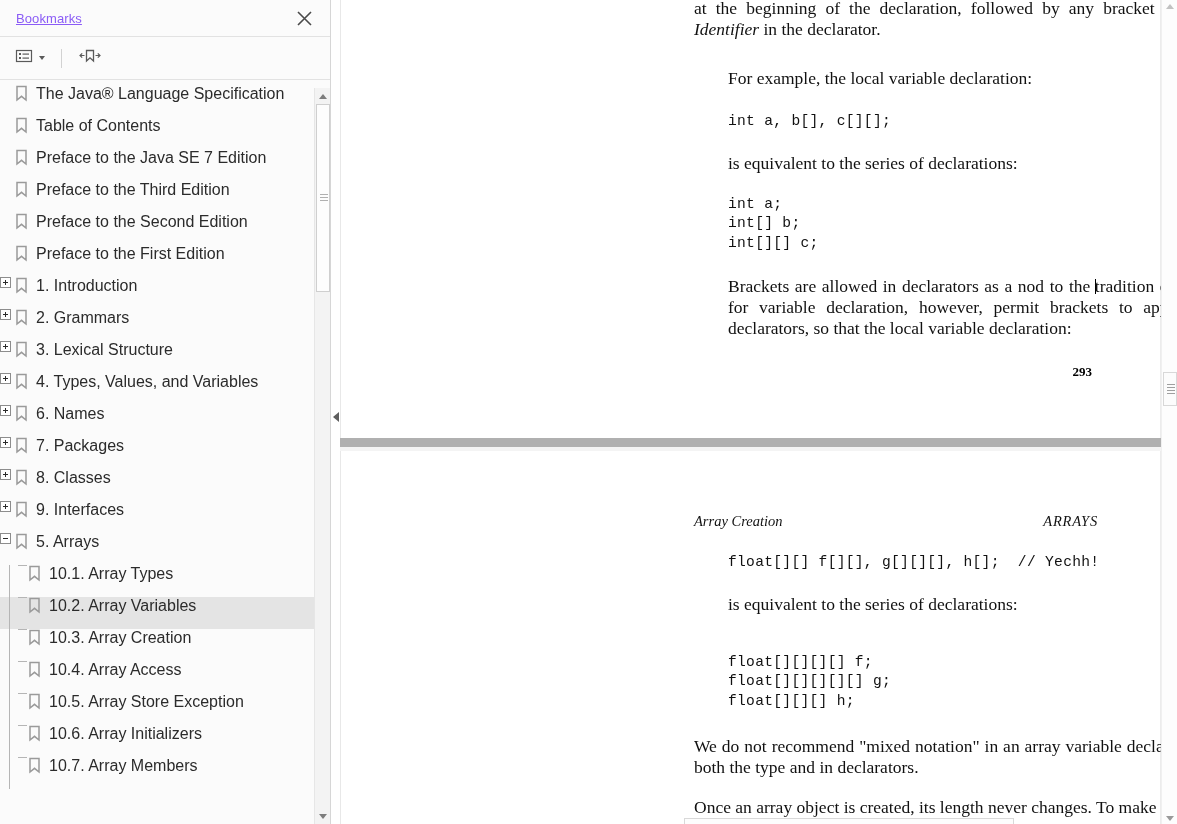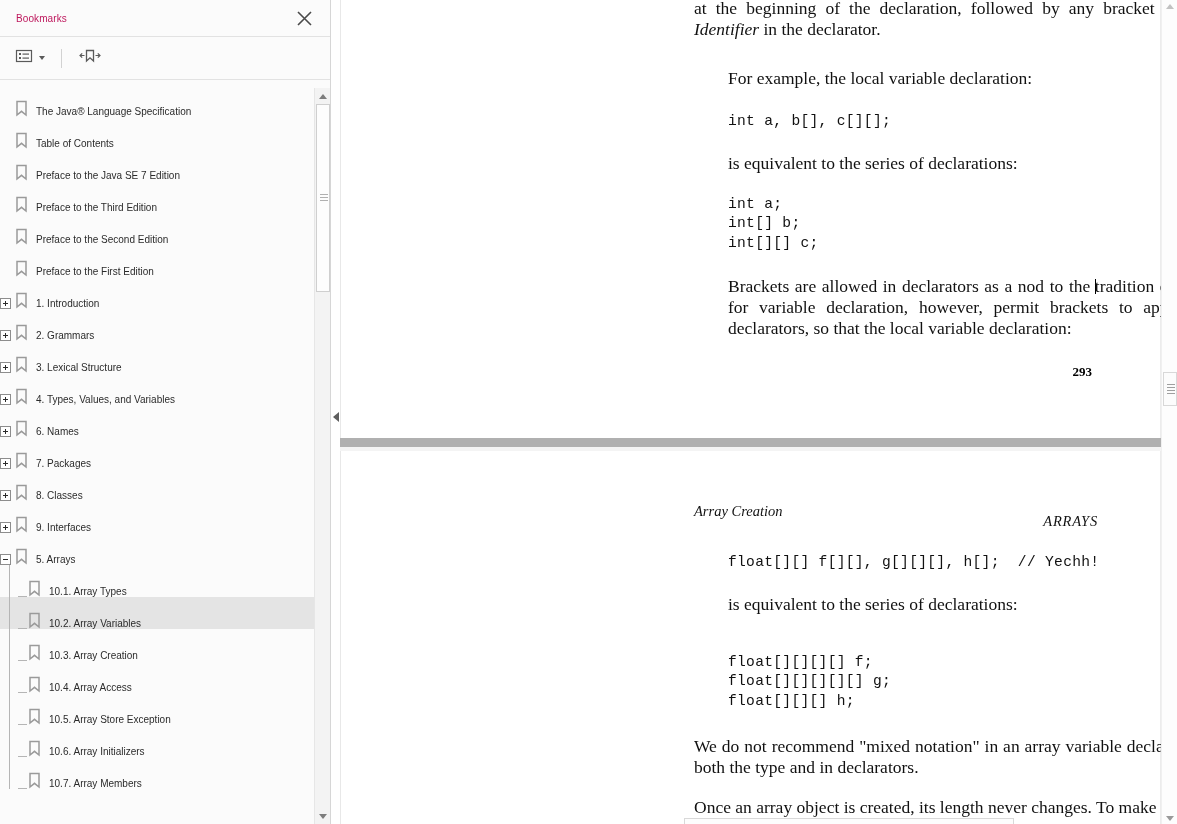--- a/index.html
+++ b/index.html
@@ -22,22 +22,23 @@
     flex: none;
   }
   .bm-header {
     height: 37px; flex: none;
     display: flex; align-items: center;
     padding: 0 14px 0 16px;
     border-bottom: 1px solid #e2e2e2;
     background: #fbfbfb;
   }
   .bm-title {
-    font-size: 10px; color: #be185d; letter-spacing: .1px;
+    font-size: 13px; color: #8b5cf6; letter-spacing: .1px;
     flex: 1;
+    text-decoration: underline;
   }
   .close-btn {
     width: 24px; height: 24px;
     display: flex; align-items: center; justify-content: center;
     cursor: pointer;
   }
   .close-btn svg { display: block; }
 
   .bm-toolbar {
     height: 43px; flex: none;
@@ -63,23 +64,23 @@
   }
 
   
   .bm-tree {
     flex: 1; position: relative;
     overflow: hidden;
     padding-top: 5px;
     background: #fbfbfb;
   }
   .bm-row {
-    display: flex; align-items: flex-end;
+    display: flex; align-items: flex-start;
     height: 32px;
-    font-size: 10px;
+    font-size: 16px;
     color: #2b2b2b;
     cursor: pointer;
     padding-right: 14px;
     position: relative;
     white-space: nowrap;
   }
   .bm-row.sel { background: #e4e4e4; }
   .toggle {
     width: 11px; height: 11px;
     border: 1px solid #8d8d8d;
@@ -464,21 +465,21 @@
 
       <div class="doc p-full p-ind" style="top: 278px;"><span>Brackets are allowed in declarators as a nod to the </span><span class="caret"></span><span>tradition of C and C++. The general rules for variable declaration, however, permit brackets to appear on both the type and in declarators, so that the local variable declaration:</span></div>
 
       <div class="pg-num" style="top: 366px;">293</div>
     </div>
 
     <div class="page-gap"></div>
     <div class="page-sep"></div>
 
     <div class="page" id="page-b">
-      <div class="run-head" style="left: 353px; top: 52px;">Array Creation</div>
+      <div class="run-head" style="left: 353px; top: 62px;">Array Creation</div>
       <div class="run-head right" style="right: 62px; top: 62px;">ARRAYS</div>
 
       <div class="code p-full p-ind" style="position:absolute;top:102px;">float[][] f[][], g[][][], h[];  // Yechh!</div>
 
       <div class="doc p-full p-ind" style="top: 143px;">is equivalent to the series of declarations:</div>
 
       <div class="code p-full p-ind" style="position:absolute;top:202px;">float[][][][] f;
 float[][][][][] g;
 float[][][] h;</div>
 

